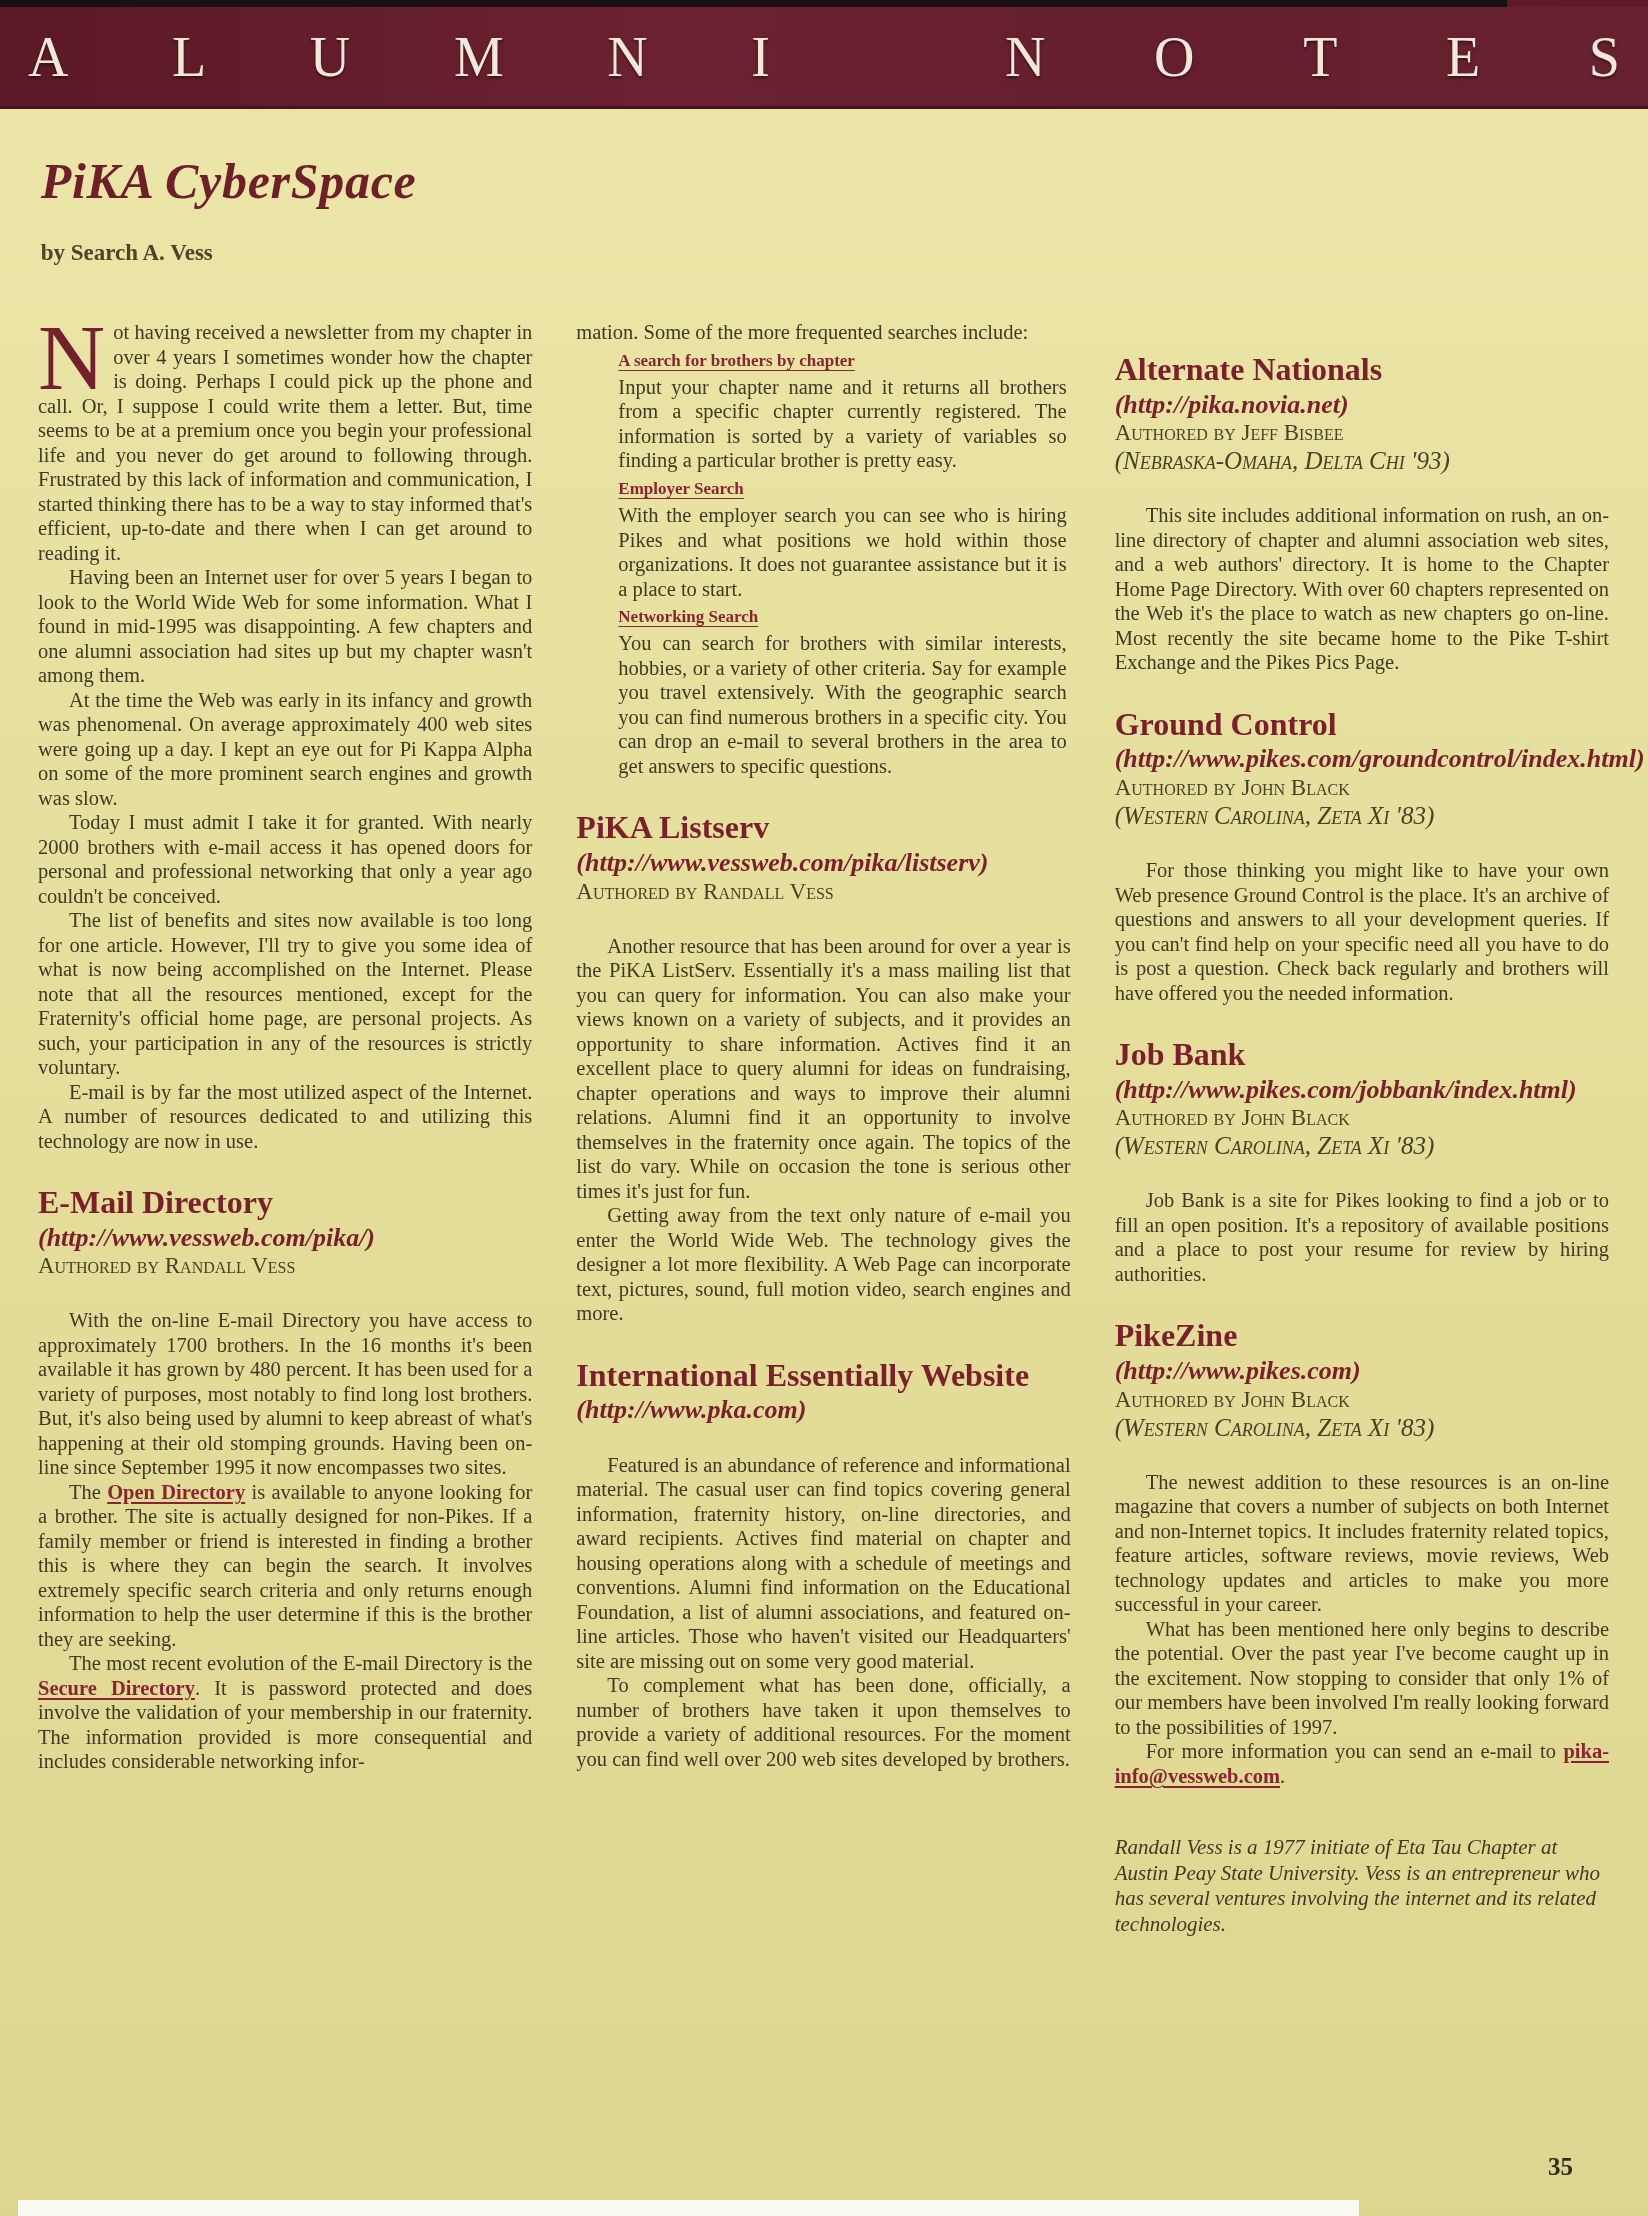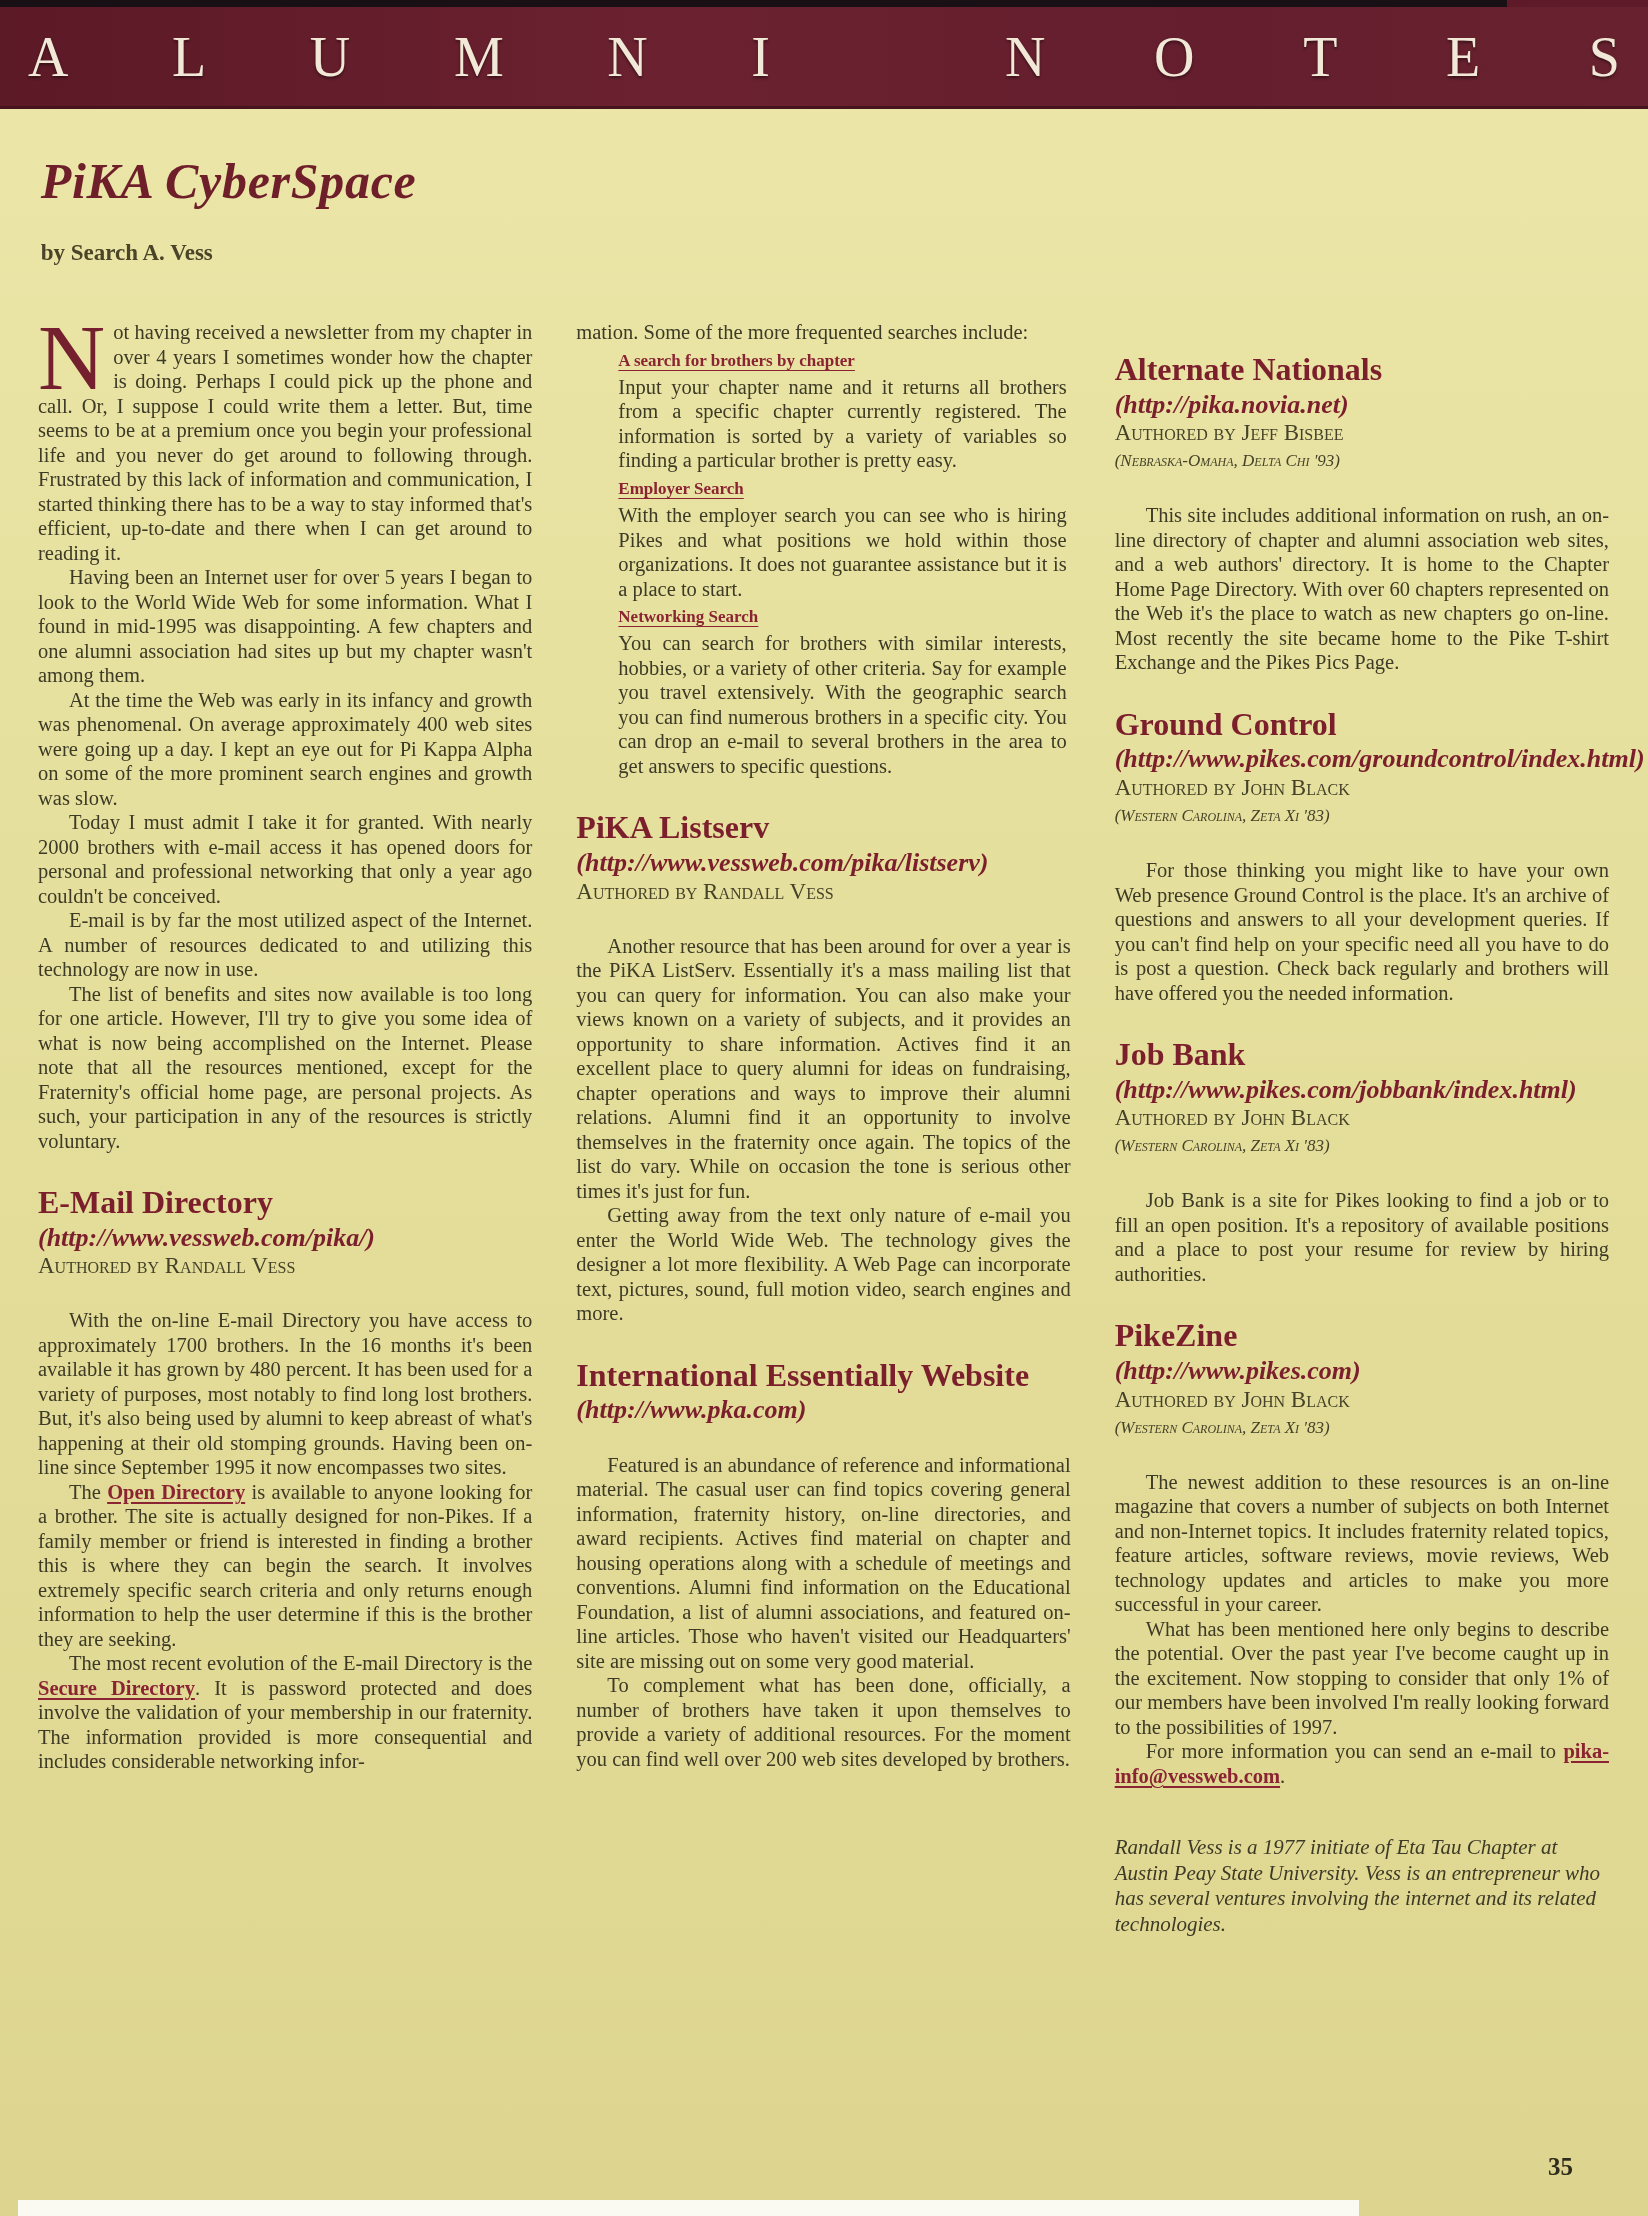--- a/index.html
+++ b/index.html
@@ -28,21 +28,21 @@
   .column{flex:1;min-width:0;}
   
   p.body{margin:0;font-size:20.5px;line-height:24.5px;color:#3d3a26;text-align:justify;}
   p.body.indent{text-indent:31px;}
   .dropcap{float:left;font-size:93px;line-height:67px;color:#74202e;margin:4px 8px 0 0;}
   
   .sec-block{margin:31px 0 28px 0;}
   .sec-heading{margin:0 0 2.7px 0;font-size:32px;line-height:36px;color:#7b1f2c;font-weight:bold;}
   .sec-url{font-size:26px;line-height:29.6px;font-weight:bold;font-style:italic;color:#7b1f2c;}
   .sec-authored{font-variant:small-caps;font-size:23px;line-height:28px;color:#454228;}
-  .sec-chapter{font-variant:small-caps;font-style:italic;font-size:17px;line-height:28px;color:#454228;}
+  .sec-chapter{font-variant:small-caps;font-style:italic;font-size:25px;line-height:28px;color:#454228;}
   
   .subhead{margin:1.3px 0 0 42px;font-size:17px;line-height:29px;font-weight:bold;color:#8a2433;
            text-decoration:underline;text-underline-offset:4px;}
   p.subbody{margin:0 4px 0 42px;font-size:20.5px;line-height:24.5px;color:#3d3a26;text-align:justify;}
   
   .inline-link{color:#8a2433;font-weight:bold;text-decoration:underline;text-underline-offset:3.4px;}
   
   p.bio{margin:47px 0 0 0;font-style:italic;font-size:21px;line-height:25.5px;color:#3d3a26;text-align:left;}
   .pagenum{position:absolute;right:75px;bottom:35px;font-weight:bold;font-size:25px;color:#2e2c1d;}
 </style>
@@ -73,22 +73,22 @@
 
   <div class="content">
     <h1 class="title">PiKA CyberSpace</h1>
     <div class="byline">by Search A. Vess</div>
     <div class="columns" id="columns">
         <div class="column">
           <p class="body"><span class="dropcap">N</span>ot having received a newsletter from my chapter in over 4 years I sometimes wonder how the chapter is doing. Perhaps I could pick up the phone and call. Or, I suppose I could write them a letter. But, time seems to be at a premium once you begin your professional life and you never do get around to following through. Frustrated by this lack of information and communication, I started thinking there has to be a way to stay informed that's efficient, up-to-date and there when I can get around to reading it.</p>
           <p class="body indent">Having been an Internet user for over 5 years I began to look to the World Wide Web for some information. What I found in mid-1995 was disappointing. A few chapters and one alumni association had sites up but my chapter wasn't among them.</p>
           <p class="body indent">At the time the Web was early in its infancy and growth was phenomenal. On average approximately 400 web sites were going up a day. I kept an eye out for Pi Kappa Alpha on some of the more prominent search engines and growth was slow.</p>
           <p class="body indent">Today I must admit I take it for granted. With nearly 2000 brothers with e-mail access it has opened doors for personal and professional networking that only a year ago couldn't be conceived.</p>
+          <p class="body indent">The list of benefits and sites now available is too long for one article. However, I'll try to give you some idea of what is now being accomplished on the Internet. Please note that all the resources mentioned, except for the Fraternity's official home page, are personal projects. As such, your participation in any of the resources is strictly voluntary.</p>
           <p class="body indent">E-mail is by far the most utilized aspect of the Internet. A number of resources dedicated to and utilizing this technology are now in use.</p>
-          <p class="body indent">The list of benefits and sites now available is too long for one article. However, I'll try to give you some idea of what is now being accomplished on the Internet. Please note that all the resources mentioned, except for the Fraternity's official home page, are personal projects. As such, your participation in any of the resources is strictly voluntary.</p>
           <div class="sec-block">
             <h2 class="sec-heading">E-Mail Directory</h2>
             <div class="sec-url">(http://www.vessweb.com/pika/)</div>
             <div class="sec-authored">Authored by Randall Vess</div>
           </div>
           <p class="body indent">With the on-line E-mail Directory you have access to approximately 1700 brothers. In the 16 months it's been available it has grown by 480 percent. It has been used for a variety of purposes, most notably to find long lost brothers. But, it's also being used by alumni to keep abreast of what's happening at their old stomping grounds. Having been on-line since September 1995 it now encompasses two sites.</p>
           <p class="body indent">The <span class="inline-link">Open Directory</span> is available to anyone looking for a brother. The site is actually designed for non-Pikes. If a family member or friend is interested in finding a brother this is where they can begin the search. It involves extremely specific search criteria and only returns enough information to help the user determine if this is the brother they are seeking.</p>
           <p class="body indent">The most recent evolution of the E-mail Directory is the <span class="inline-link">Secure Directory</span>. It is password protected and does involve the validation of your membership in our fraternity. The information provided is more consequential and includes considerable networking infor-</p>
         </div>
         <div class="column">

